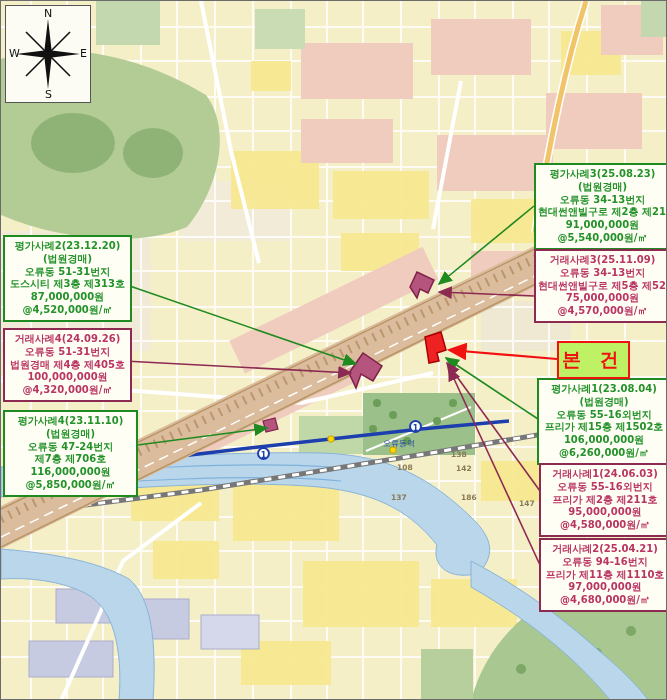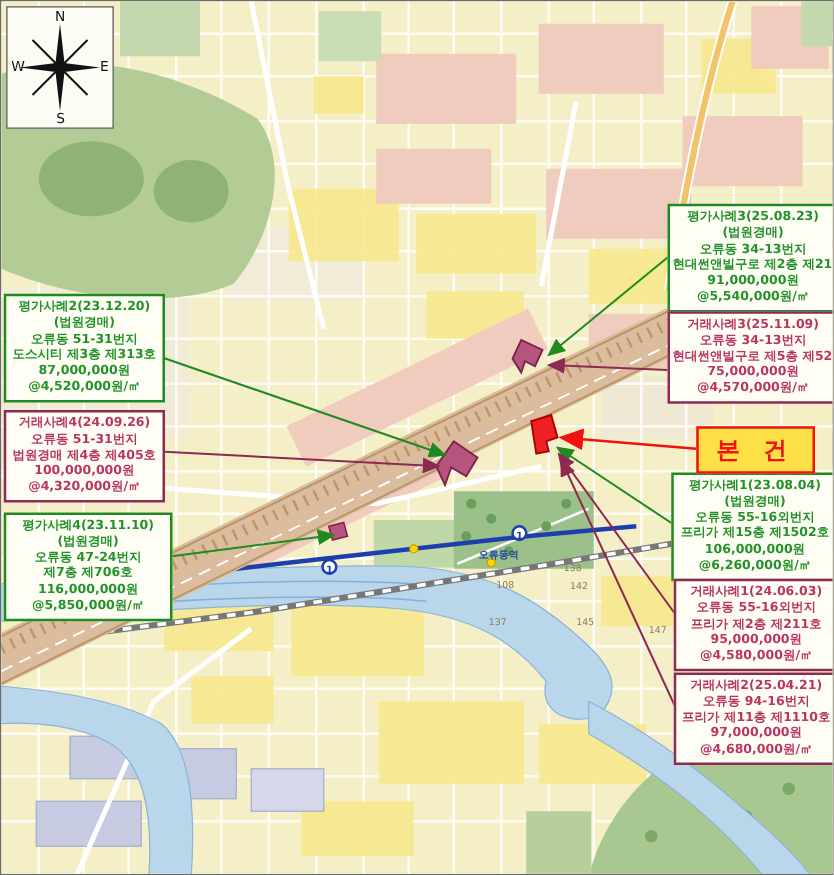--- a/index.html
+++ b/index.html
@@ -7,34 +7,34 @@
          border:1px solid #6b6b6b;box-sizing:border-box;background:#f4efdc;
          font-family:"DejaVu Sans","Liberation Sans",sans-serif}
   svg.map{position:absolute;left:0;top:0;z-index:1}
 
   .callout{position:absolute;z-index:6;background:#fffef4;text-align:center;
            font-weight:bold;font-size:10px;line-height:1.28;padding:3px 2px;
            white-space:nowrap}
   .callout.eval{border:2px solid #1f8a1f;color:#23922a}
   .callout.deal{border:2px solid #8c2a52;color:#b93563}
 
-  .subject{position:absolute;z-index:7;background:#fde047;border:2px solid #f21111;
-           color:#f21111;font-size:19px;font-weight:bold;padding:4px 14px;
+  .subject{position:absolute;z-index:7;background:#bef264;border:2px solid #f21111;
+           color:#f21111;font-size:19px;font-weight:bold;padding:4px 3px;
            letter-spacing:6px;white-space:nowrap}
 
   .compass{position:absolute;left:4px;top:4px;width:84px;height:96px;
            background:#fcfcf4;border:1px solid #555;z-index:5}
   .compass span{position:absolute;font-size:11px;color:#111;font-weight:normal}
   .compass .cn{left:38px;top:1px}
   .compass .cs{left:39px;top:82px}
   .compass .cw{left:3px;top:41px}
   .compass .ce{left:74px;top:41px}
 
-  .maplabel{position:absolute;z-index:3;font-size:7.5px;color:#8a7a55;font-weight:normal}
-  .stationlabel{position:absolute;z-index:3;font-size:8px;color:#2244aa;font-weight:bold}
+  .maplabel{position:absolute;z-index:3;font-size:7.5px;color:#8a7a55;font-weight:bold}
+  .stationlabel{position:absolute;z-index:3;font-size:8px;color:#2244aa;font-weight:normal}
   .roundel{position:absolute;z-index:4;width:13px;height:13px;border-radius:50%;
            background:#fff;border:2px solid #1d3fae;color:#1d3fae;font-size:8px;
            font-weight:bold;text-align:center;line-height:13px;box-sizing:border-box}
 </style>
 </head>
 <body>
 
 <div class="stage">
 
   <svg class="map" width="667" height="700" viewBox="0 0 667 700">
@@ -233,21 +233,21 @@
       <polygon points="10,48 42,44 74,48 42,52" fill="#111"></polygon>
     </svg>
     <span class="cn">N</span>
     <span class="cs">S</span>
     <span class="cw">W</span>
     <span class="ce">E</span>
   </div>
 
   <span class="maplabel" style="left:450px;top:449px">138</span>
   <span class="maplabel" style="left:455px;top:463px">142</span>
-  <span class="maplabel" style="left:460px;top:492px">145</span>
+  <span class="maplabel" style="left:460px;top:492px">186</span>
   <span class="maplabel" style="left:396px;top:462px">108</span>
   <span class="maplabel" style="left:390px;top:492px">137</span>
   <span class="maplabel" style="left:518px;top:498px">147</span>
   <span class="maplabel" style="left:640px;top:592px">335</span>
   <span class="stationlabel" style="left:382px;top:437px">오류동역</span>
   <span class="roundel" style="left:256px;top:446px">1</span>
   <span class="roundel" style="left:408px;top:419px">1</span>
 
   <div class="callout eval" style="left:533px;top:162px;width:129px">
     <div>평가사례3(25.08.23)</div>

